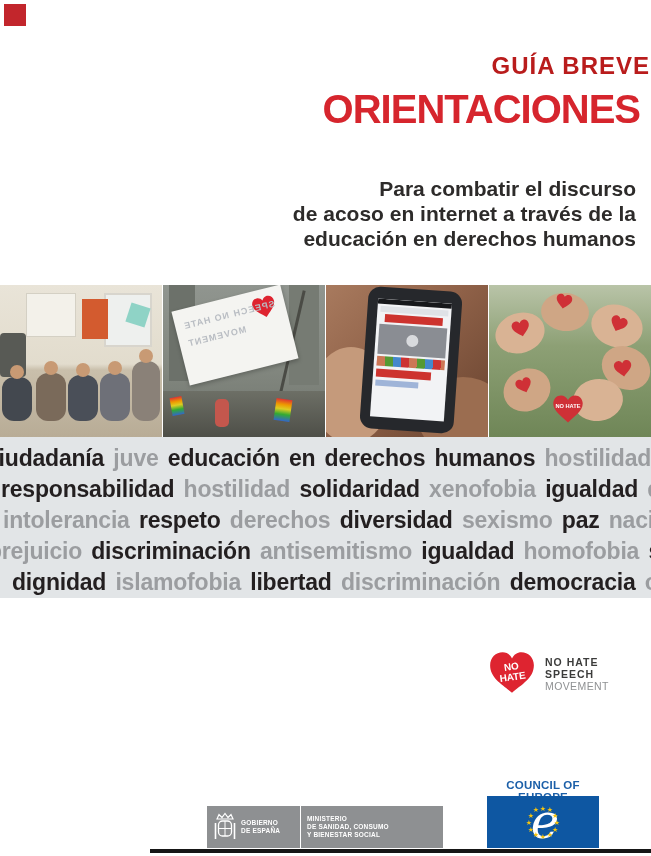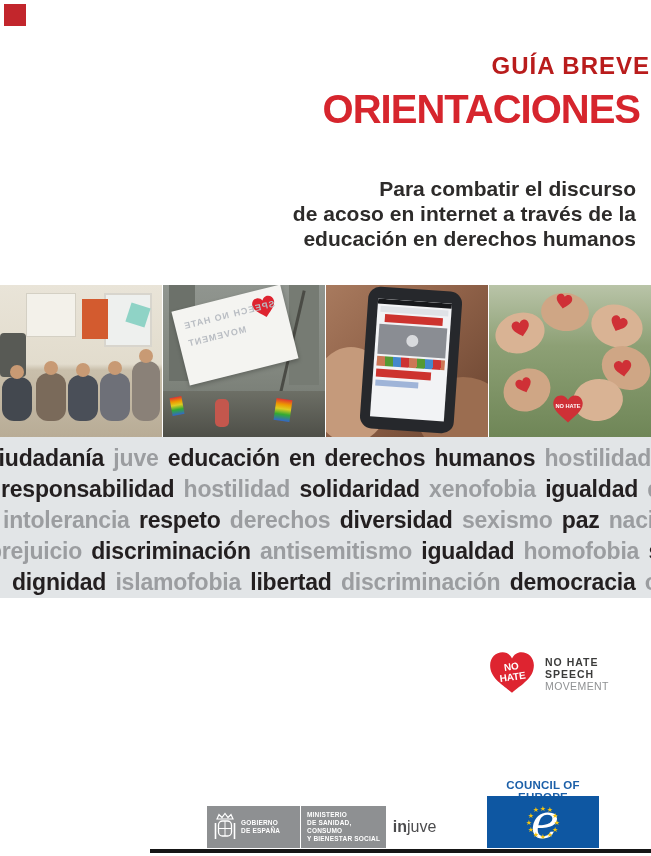--- a/index.html
+++ b/index.html
@@ -269,21 +269,17 @@
       </div>
     </div>
     <div class="divider"></div>
     <div class="sec2">
       <div class="mtxt">
         <div>MINISTERIO</div>
         <div>DE SANIDAD, CONSUMO</div>
         <div>Y BIENESTAR SOCIAL</div>
       </div>
     </div>
-    <div class="injuve">
-      <b>in</b>
-        <span>juve</span>
-    </div>
   </div>
 
   <div class="blackbar"></div>
 
 </div>
 
 </body></html>

